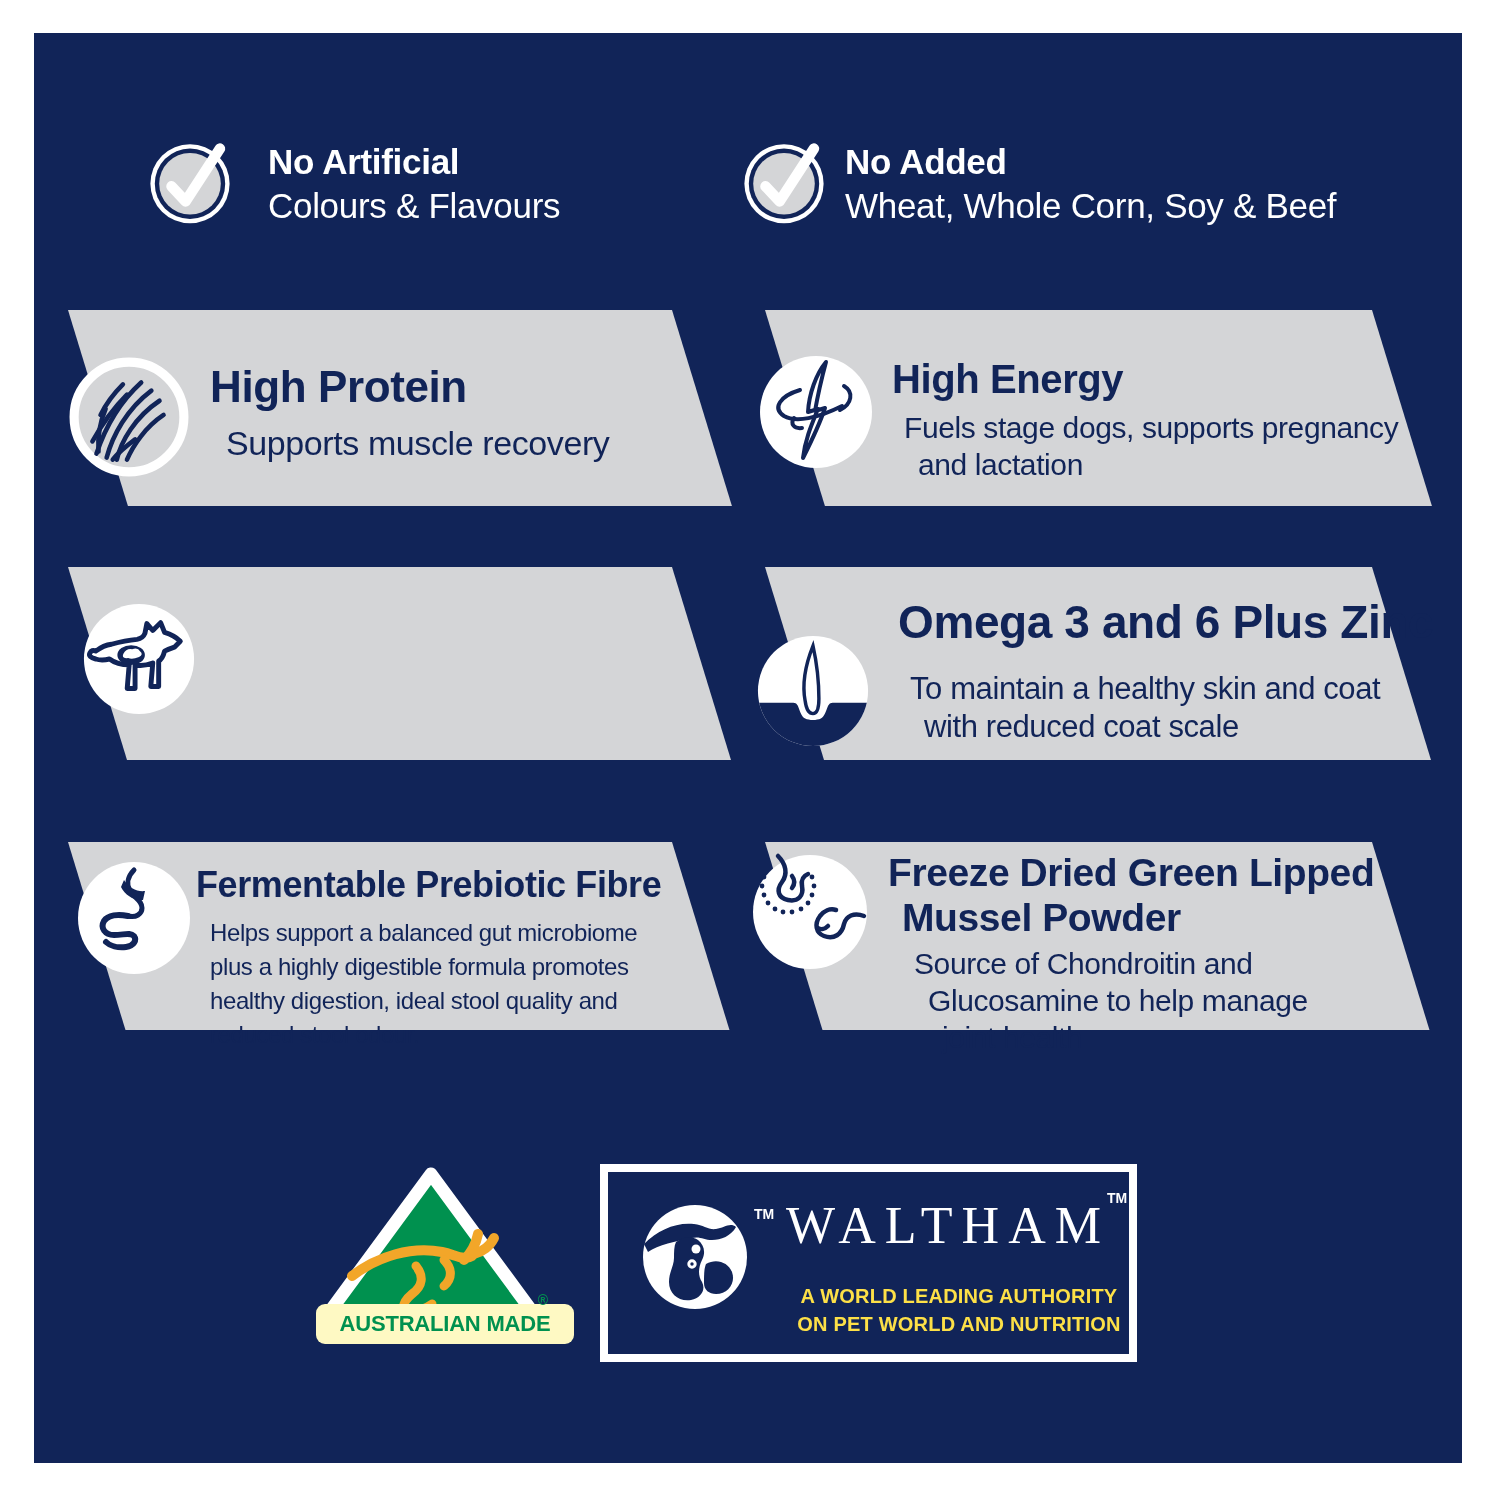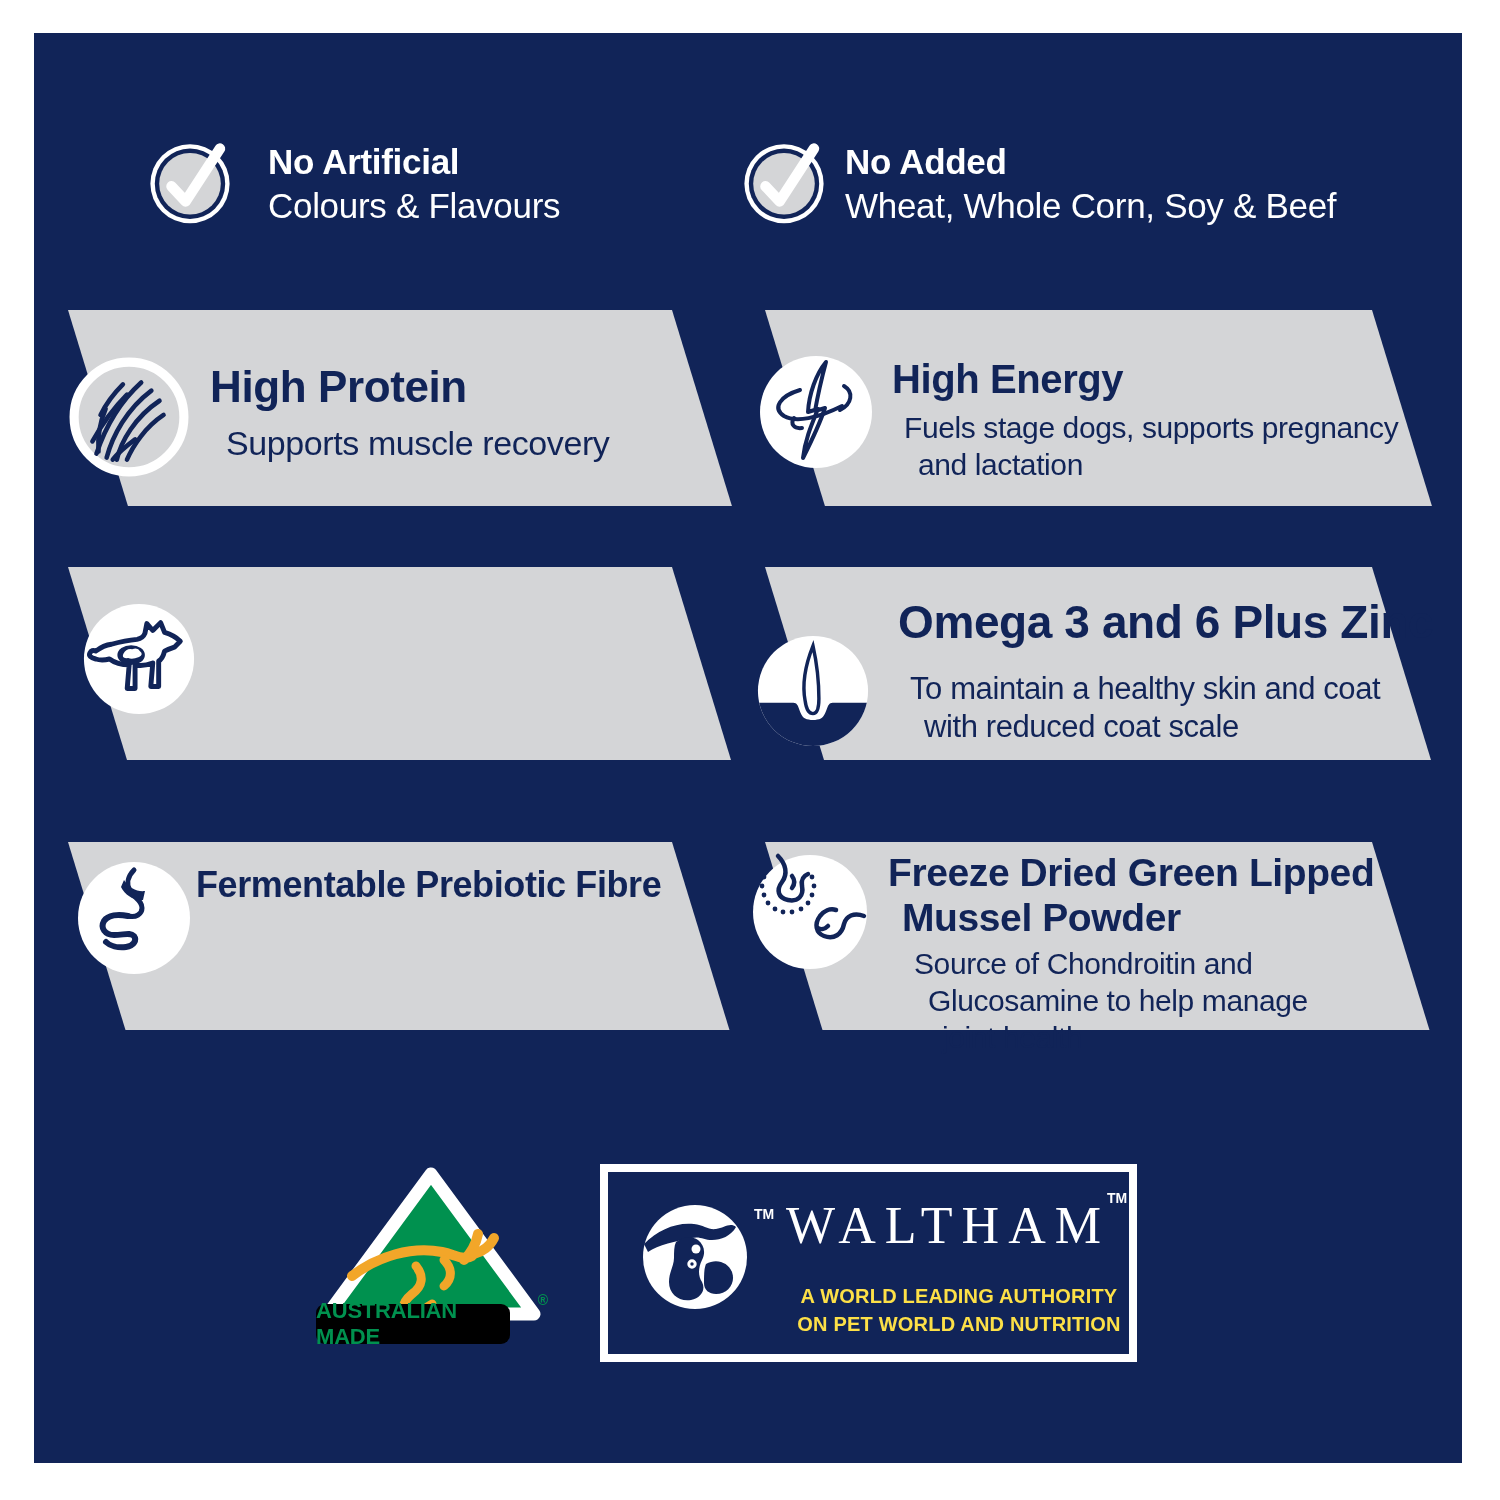--- a/index.html
+++ b/index.html
@@ -51,21 +51,21 @@
   .t5{left:888px;top:850px;}
   .t5 .f-title{font-size:39px;line-height:45px;}
   .t5 .f-title span:nth-child(2){margin-left:14px;}
   .t5 .f-sub{font-size:30px;margin:5px 0 0 26px;line-height:37px;}
   .step1{margin-left:14px;}
   .step2{margin-left:28px;}
 
   
   .aussie{position:absolute;left:316px;top:1164px;width:230px;height:184px;}
   .aussie-tri{position:absolute;left:0;top:0;}
-  .aussie-pill{position:absolute;left:0;top:140px;width:194px;height:40px;background:#000000;
+  .aussie-pill{position:absolute;left:0;top:140px;width:258px;height:40px;background:#fef9c3;
                border-radius:9px;display:flex;align-items:center;justify-content:center;}
   .aussie-label{color:#00914f;font-weight:700;font-size:22px;letter-spacing:-0.2px;}
   .aussie-reg{position:absolute;right:-2px;top:128px;color:#00914f;font-size:14px;font-weight:700;}
 
   
   .waltham{position:absolute;left:600px;top:1164px;width:537px;height:198px;background:#112458;
            border:8px solid #ffffff;box-sizing:border-box;}
   .w-mark{position:absolute;left:32px;top:30px;}
   .w-tm1{position:absolute;left:146px;top:34px;color:#fff;font-size:14px;font-weight:700;}
   .w-word{position:absolute;left:178px;top:24px;color:#fff;font-family:"Liberation Serif", serif;
@@ -211,20 +211,26 @@
     <div class="f-sub">
       <div>To maintain a healthy skin and coat</div>
       <div class="step1">with reduced coat scale</div>
     </div>
   </div>
 
   <div class="f-text t4">
     <div class="f-title">
         <span>Fermentable Prebiotic Fibre</span>
       </div>
+    <div class="f-sub">
+      <div>Helps support a balanced gut microbiome</div>
+      <div>plus a highly digestible formula promotes</div>
+      <div>healthy digestion, ideal stool quality and</div>
+      <div>reduced stool odour.</div>
+    </div>
   </div>
 
   <div class="f-text t5">
     <div class="f-title">
       <span>Freeze Dried Green Lipped</span>
       <span>Mussel Powder</span>
     </div>
     <div class="f-sub">
       <div>Source of Chondroitin and</div>
       <div class="step1">Glucosamine to help manage</div>

